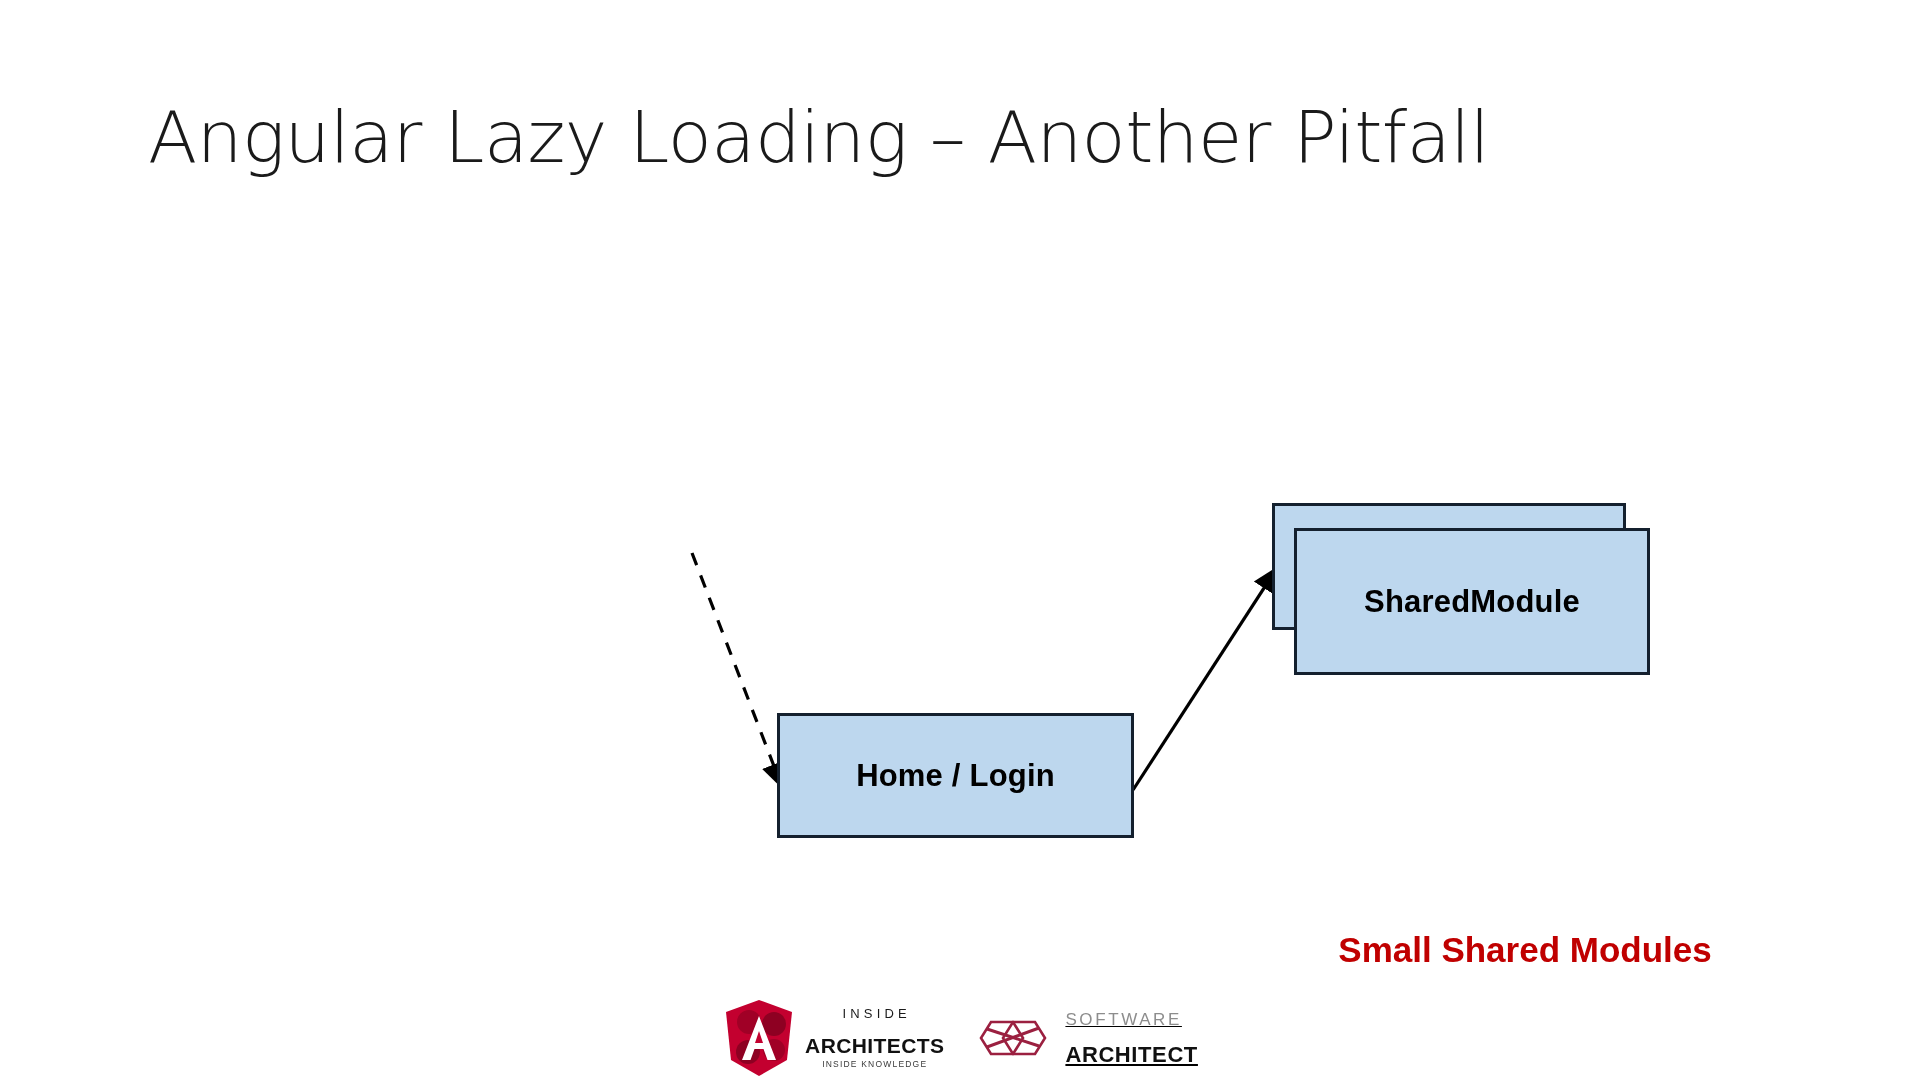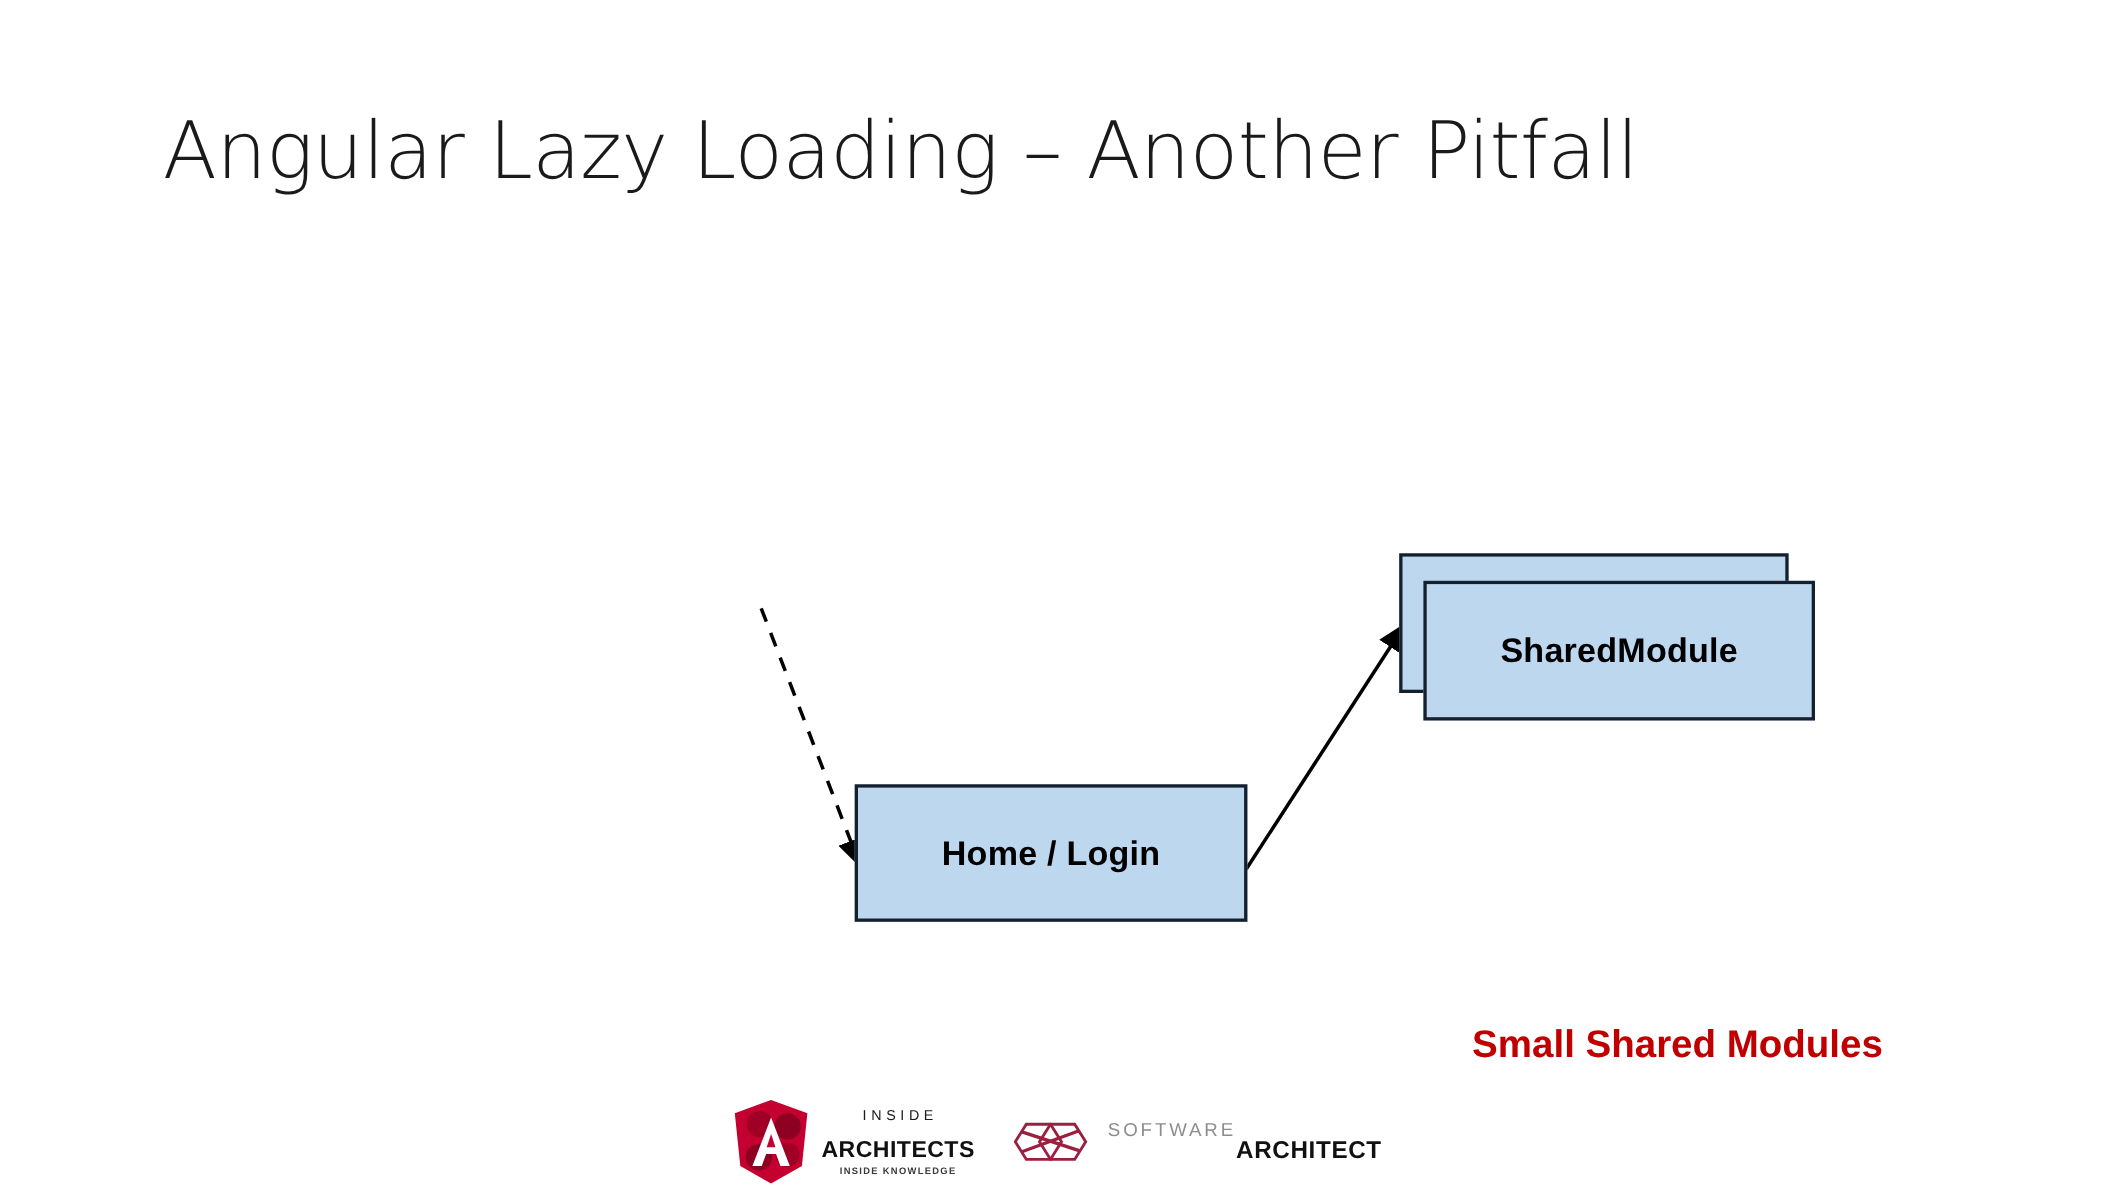--- a/index.html
+++ b/index.html
@@ -88,21 +88,21 @@
     top: 503px;
     width: 354px;
     height: 127px;
     z-index: 1;
   }
   
   #node-shared-module-front {
     left: 1294px;
     top: 528px;
     width: 356px;
-    height: 127px;
+    height: 147px;
     z-index: 2;
   }
 
   
   .caption {
     position: absolute;
     font-family: "Liberation Sans", sans-serif;
     font-weight: bold;
     font-size: 35px;
     color: #c00000;
@@ -151,32 +151,33 @@
     font-family: "Liberation Sans", sans-serif;
     font-size: 21px;
     font-weight: bold;
     letter-spacing: 0.4px;
     color: #111111;
     margin-top: 15px;
   }
   .aa-sub {
     font-family: "Liberation Sans", sans-serif;
     font-size: 8.5px;
-    font-weight: 700;
+    font-weight: 400;
     letter-spacing: 1.2px;
     color: #3a3a3a;
     margin-top: 4px;
   }
 
   
   .sa-words {
     display: flex;
-    flex-direction: row;
+    flex-direction: column;
     align-items: flex-start;
     line-height: 1;
+    text-decoration: underline;
   }
   .sa-top {
     font-family: "Liberation Sans", sans-serif;
     font-size: 17px;
     font-weight: 400;
     letter-spacing: 2.6px;
     color: #8d8d8d;
   }
   .sa-main {
     font-family: "Liberation Sans", sans-serif;

